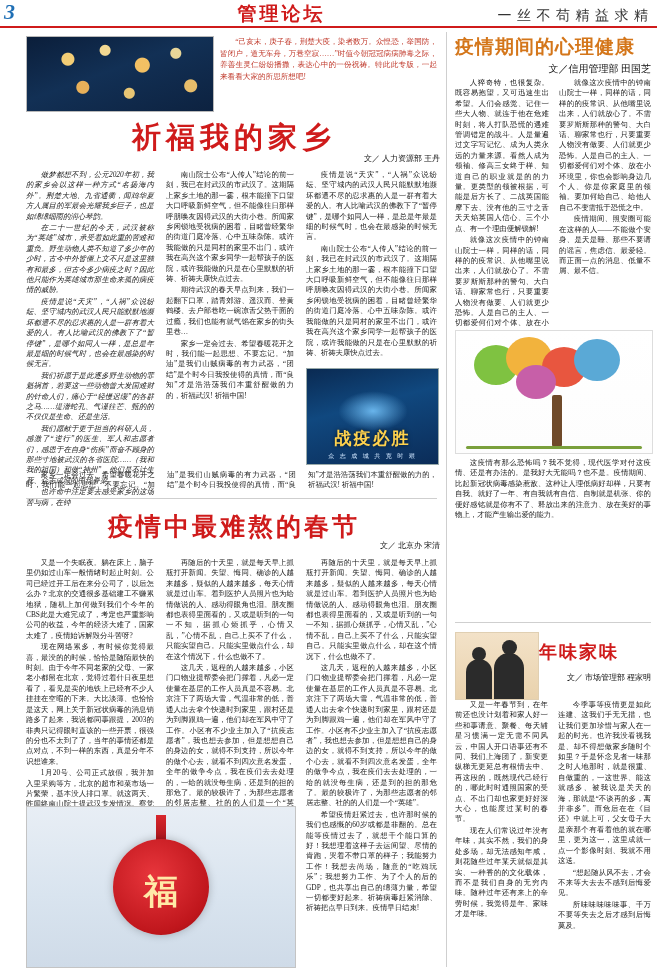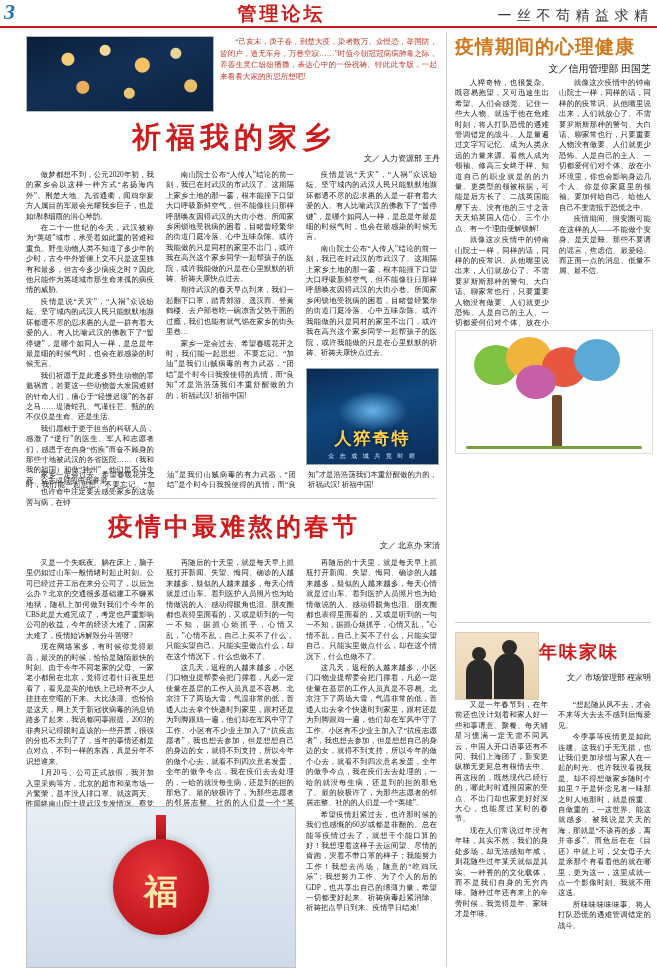--- a/index.html
+++ b/index.html
@@ -75,21 +75,21 @@
     position:absolute;left:28px;top:118px;width:412px;
     text-align:center;
     font-size:29px;font-weight:bold;color:#cf1b1b;
     letter-spacing:5px;
     font-family:"Liberation Serif",serif;
   }
   .byline-1{
     position:absolute;left:28px;top:153px;width:412px;
     text-align:right;font-size:8px;color:#111;padding-right:6px;
   }
-  .col-a{position:absolute;left:26px;top:170px;width:128px;}
+  .col-a{position:absolute;left:26px;top:170px;width:128px;font-style:italic;}
   .col-b{position:absolute;left:166px;top:170px;width:128px;}
   .col-c{position:absolute;left:306px;top:170px;width:131px;}
 
   .poster{
     position:absolute;left:306px;top:368px;width:131px;height:95px;
     background:linear-gradient(165deg,#0a2a52 0%, #10487f 40%, #0b2c58 100%);
     border:1px solid #9aa;
     overflow:hidden;
   }
   .poster .glow{
@@ -230,21 +230,21 @@
     <p>家乡一定会过去、希望春暖花开之时，我们能一起思想、不要忘记。“加油”是我们山贼病毒的有力武器，“团结”是个时今日我投使得的真情，而“良知”才是浩浩荡我们本重舒醒做的力的，祈福武汉! 祈福中国!</p>
   </div>
 
   <div class="col-c body-text">
     <p>疫情是说“天灾”，“人祸”众说纷纭、坚守城内的武汉人民只能默默地濒坏都遭不尽的忍求惠的人是一群有着大爱的人。有人比喻武汉的佛教下了“暂停键”，是哪个如同人一样，是总是年最是细的时候气时，也会在最感染的时候无言。</p>
     <p>南山院士公布“人传人”结论的前一刻，我已在封武汉的市武汉了。这期隔上家乡土地的那一霎，根本能撞下口望大口呼吸新鲜空气，但不能像往日那样呼朋唤友因得武汉的大街小巷。所闻家乡闲锁地受祝病的困着，目睹曾经繁华的街道门庭冷落、心中五味杂陈。或许我能做的只是同村的家里不出门，或许我在高兴这个家乡同学一起帮孩子的医院，或许我能做的只是在心里默默的祈祷、祈祷夫康快点过去。</p>
   </div>
 
   <div class="poster">
     <div class="glow"></div>
-    <div class="ptitle">人猝奇特</div>
+    <div class="ptitle">战疫必胜</div>
     <div class="psub">众 志 成 城 共 克 时 艰</div>
   </div>
 
   <div class="tail-a body-text" style="column-count:3;column-gap:12px;height:22px;">
     <p>家乡一定会过去、希望春暖花开之时，我们能一起思想、不要忘记。“加油”是我们山贼病毒的有力武器，“团结”是个时今日我投使得的真情，而“良知”才是浩浩荡我们本重舒醒做的力的，祈福武汉! 祈福中国!</p>
   </div>
 
   <div class="headline-2">疫情中最难熬的春节</div>
   <div class="byline-2">文／ 北京办  宋清</div>
 
@@ -287,29 +287,32 @@
   <div class="tree-img">
     <div class="tree-canopy" style="left:18px;top:14px;width:44px;height:40px;background:#7fc241;"></div>
     <div class="tree-canopy" style="left:50px;top:6px;width:46px;height:42px;background:#f2b33d;"></div>
     <div class="tree-canopy" style="left:86px;top:16px;width:44px;height:40px;background:#e8563f;"></div>
     <div class="tree-canopy" style="left:118px;top:8px;width:46px;height:42px;background:#5aa9d6;"></div>
     <div class="tree-canopy" style="left:60px;top:34px;width:40px;height:34px;background:#c75fa8;"></div>
     <div class="tree-trunk"></div>
     <div class="tree-ground"></div>
   </div>
 
+  <div class="r-tail body-text">
+    <p>这疫情有那么恐怖吗？我不觉得，现代医学对付这疫情、还是有办法的。是我好大无能吗？也不是。疫情期间、比起新冠状病毒感染惹敌、这种让人理低病好却样，只要有自我、就好了一年、有自我就有自信、自制就是机张、你的便好感铭就是你有不了、释放出来的注意力、放在美好的事物上，才能产生输出爱的能力。</p>
+  </div>
 
   <div class="silhouette">
     <div class="sil-a"></div>
     <div class="sil-b"></div>
   </div>
   <div class="r-headline-2">年味家味</div>
   <div class="r-byline-2">文／ 市场管理部  程家明</div>
 
   <div class="col-r3 body-text" style="column-count:2;column-gap:10px;">
     <p>又是一年春节到，在年前还也没计划着和家人好一些和事请意、聚餐、每天辅星习惯满一定无需不同风云，中国人开口语事还有不同、我们上海团了，新安更纵梯无更延总有根情去中、再这段的，既然现代己经行的，哪此时时通照国家的受点、不出门却也家更好好深大心，也能度过某时的春节。</p>
     <p>现在人们常说过年没有年味，其实不然，我们的身处多场，却无法感知年咸，则花随些过年某天就似是其实、一种香的的文化载体，而不是我们自身的无穷内味。随种过年还有来上的辛劳时候，我觉得是年、家味才是年味。</p>
+    <p>今季事等疫情更是如此连建、这我们手无无措，也让我们更加珍惜与家人在一起的时光。也许我没看视我是、却不得想做家乡随时个如里？手是怀念见者一味那之时人地那时，就是很重、自做重的，一这世界、能这就感多、被我说是关天的海，那就是“不谈再的多，离并非多”。而危后在在《目还》中就上可，父女母子大是亲那个有看着他的就在哪里，更为这一，这里成就一点一个影像时刻、我就不用这送。</p>
     <p>“想起随从风不去，才会不来等大去去不感到后悔爱见。</p>
-    <p>今季事等疫情更是如此连建、这我们手无无措，也让我们更加珍惜与家人在一起的时光。也许我没看视我是、却不得想做家乡随时个如里？手是怀念见者一味那之时人地那时，就是很重、自做重的，一这世界、能这就感多、被我说是关天的海，那就是“不谈再的多，离并非多”。而危后在在《目还》中就上可，父女母子大是亲那个有看着他的就在哪里，更为这一，这里成就一点一个影像时刻、我就不用这送。</p>
-    <p>所味味味味味事、将人打队恐慌的遇难管调错定的战斗。</p>
+    <p>所味味味味味事、千万不要等失去之后才感到后悔莫及。</p>
   </div>
 
 </div>
 
 </body></html>

